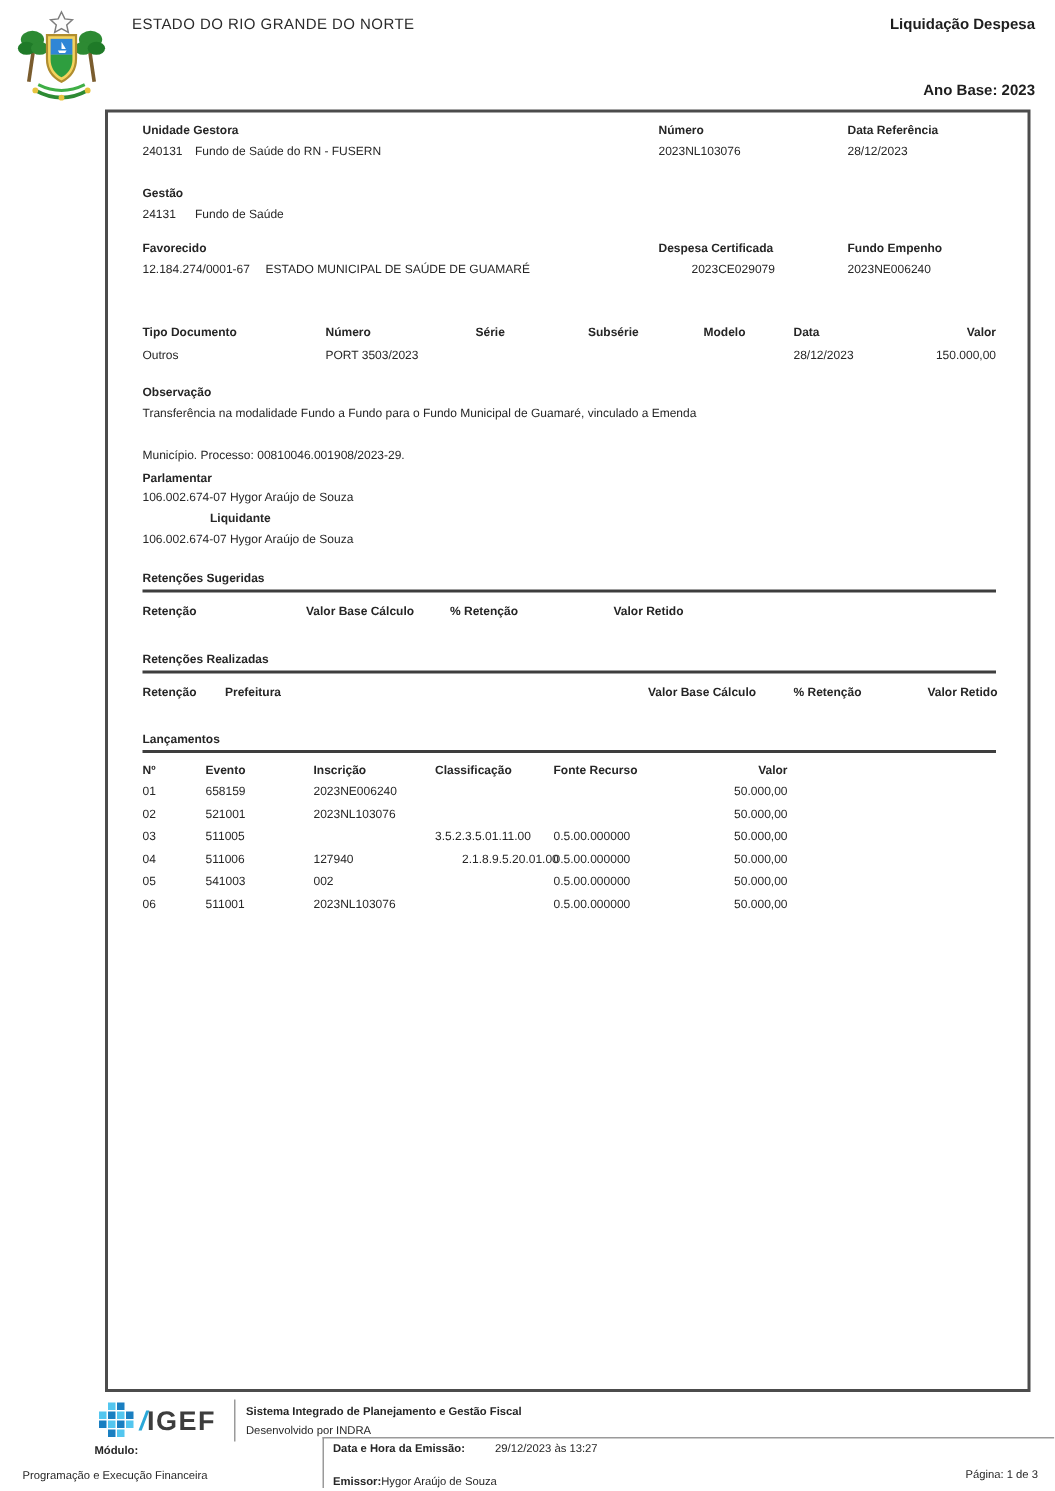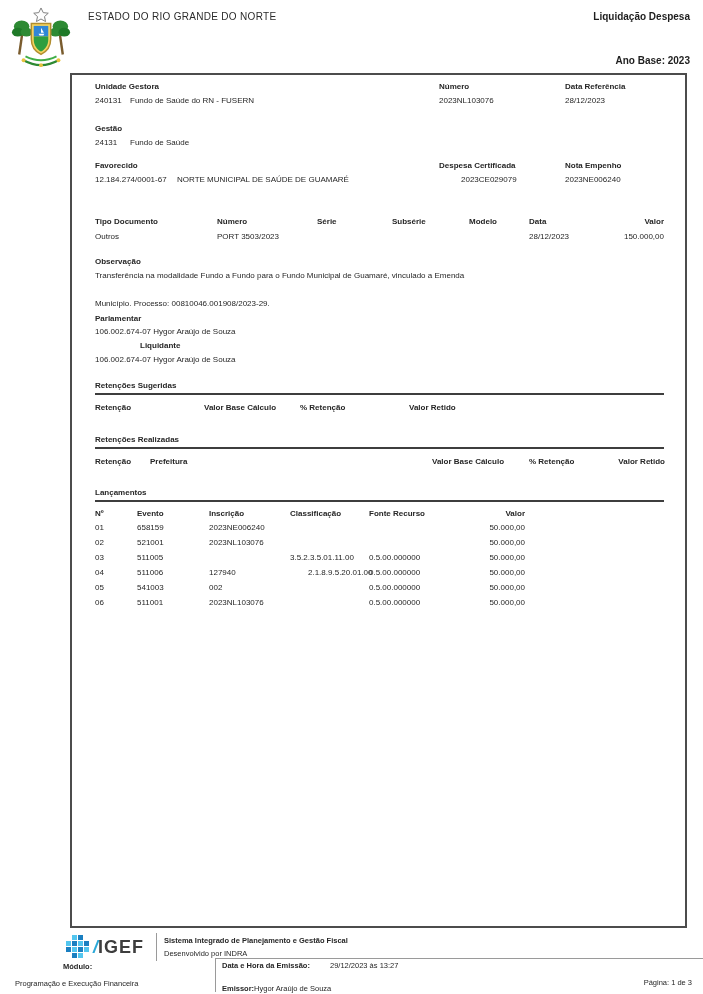--- a/index.html
+++ b/index.html
@@ -63,24 +63,24 @@
     <div class="abs val" style="left:367px;top:21px;">2023NL103076</div>
     <div class="abs lbl" style="left:493px;top:7px;">Data Referência</div>
     <div class="abs val" style="left:493px;top:21px;">28/12/2023</div>
 
     <div class="abs lbl" style="left:23px;top:49px;">Gestão</div>
     <div class="abs val" style="left:23px;top:63px;">24131</div>
     <div class="abs val" style="left:58px;top:63px;">Fundo de Saúde</div>
 
     <div class="abs lbl" style="left:23px;top:86px;">Favorecido</div>
     <div class="abs val" style="left:23px;top:100px;">12.184.274/0001-67</div>
-    <div class="abs val" style="left:105px;top:100px;">NORTE MUNICIPAL DE SAÚDE DE GUAMARÉ</div>
+    <div class="abs val" style="left:105px;top:100px;">ESTADO MUNICIPAL DE SAÚDE DE GUAMARÉ</div>
     <div class="abs lbl" style="left:367px;top:86px;">Despesa Certificada</div>
     <div class="abs val" style="left:389px;top:100px;">2023CE029079</div>
-    <div class="abs lbl" style="left:493px;top:86px;">Nota Empenho</div>
+    <div class="abs lbl" style="left:493px;top:86px;">Fundo Empenho</div>
     <div class="abs val" style="left:493px;top:100px;">2023NE006240</div>
 
     <div>
       <div class="abs lbl" style="left:23px;top:142px;">Tipo Documento</div>
       <div class="abs lbl" style="left:145px;top:142px;">Número</div>
       <div class="abs lbl" style="left:245px;top:142px;">Série</div>
       <div class="abs lbl" style="left:320px;top:142px;">Subsérie</div>
       <div class="abs lbl" style="left:397px;top:142px;">Modelo</div>
       <div class="abs lbl" style="left:457px;top:142px;">Data</div>
       <div class="abs lbl right-cell" style="left:487px;top:142px;width:105px;">Valor</div>

